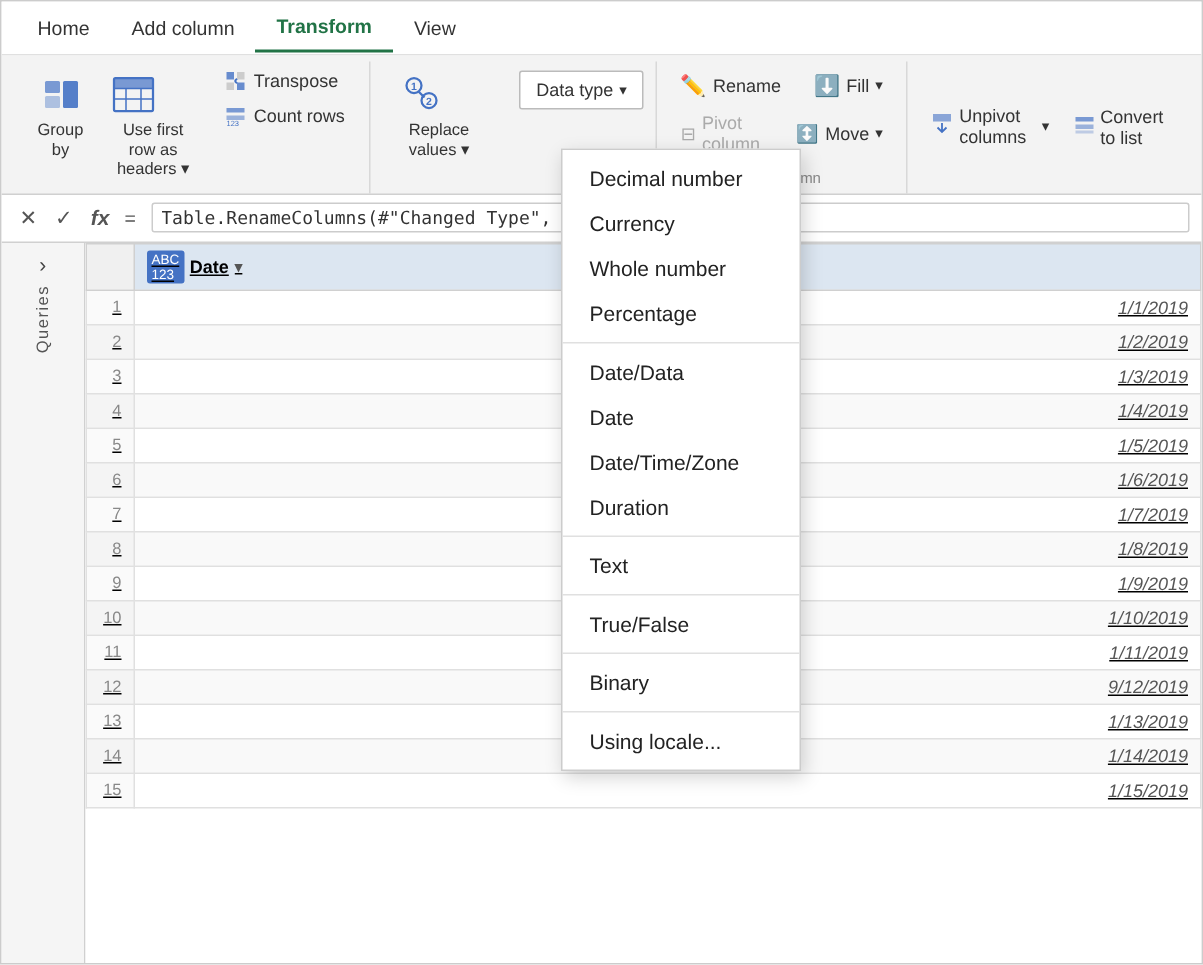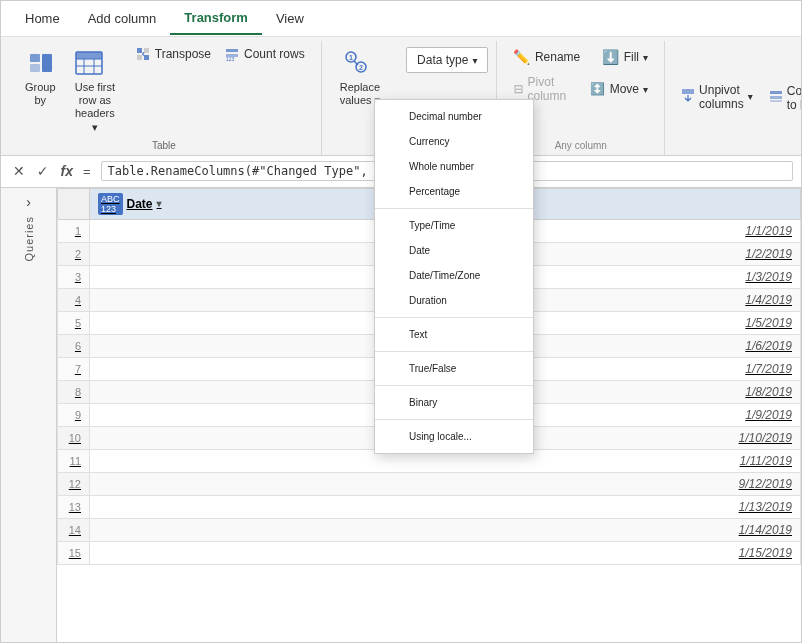--- a/index.html
+++ b/index.html
@@ -94,20 +94,21 @@
     .ribbon-big-btn .btn-label {
       font-size: 11px;
       text-align: center;
       line-height: 1.2;
       color: #333;
     }
 
     
     .ribbon-small-btns {
       display: flex;
+      flex-direction: column;
       justify-content: flex-end;
       gap: 1px;
     }
     .ribbon-small-btn {
       display: flex;
       align-items: center;
       gap: 4px;
       padding: 3px 6px;
       cursor: pointer;
       border-radius: 2px;
@@ -145,23 +146,23 @@
       top: 62px;
       left: 373px;
       background: white;
       border: 1px solid #ccc;
       box-shadow: 2px 4px 12px rgba(0,0,0,0.18);
       z-index: 100;
       min-width: 160px;
       padding: 4px 0;
     }
     .dropdown-item {
-      padding: 7px 34px;
-      cursor: pointer;
-      font-size: 10px;
+      padding: 7px 18px;
+      cursor: pointer;
+      font-size: 14px;
       color: #222;
     }
     .dropdown-divider {
       height: 1px;
       background: #e0e0e0;
       margin: 4px 0;
     }
     .col-action-btn {
       display: flex;
       align-items: center;
@@ -337,21 +338,20 @@
             <svg width="14" height="14" viewBox="0 0 14 14" fill="none">
               <rect x="1" y="2" width="12" height="3" fill="#4472c4" opacity="0.7"></rect>
               <rect x="1" y="7" width="12" height="3" fill="#4472c4" opacity="0.5"></rect>
               <text x="1" y="14" font-size="5" fill="#4472c4" font-family="Arial">123</text>
             </svg>
           </div>
           <span>Count rows</span>
         </div>
       </div>
     </div>
-    <div class="ribbon-group-label">Table</div>
   </div>
 
   <div class="ribbon-group" style="border-right:none;">
     <div class="ribbon-group-content">
       <div class="ribbon-big-btn">
         <div class="btn-icon">
           <svg width="28" height="28" viewBox="0 0 28 28" fill="none">
             <circle cx="9" cy="8" r="5" fill="none" stroke="#4472c4" stroke-width="1.5"></circle>
             <text x="7" y="11" font-size="7" fill="#4472c4" font-family="Arial" font-weight="bold">1</text>
             <circle cx="19" cy="18" r="5" fill="none" stroke="#4472c4" stroke-width="1.5"></circle>
@@ -427,21 +427,21 @@
     </div>
     <div style="font-size:10px;color:#888;margin-top:auto;text-align:center;">&nbsp;</div>
   </div>
 
   <div class="dropdown-menu">
     <div class="dropdown-item">Decimal number</div>
     <div class="dropdown-item">Currency</div>
     <div class="dropdown-item">Whole number</div>
     <div class="dropdown-item">Percentage</div>
     <div class="dropdown-divider"></div>
-    <div class="dropdown-item">Type/Time</div>
+    <div class="dropdown-item">Date/Data</div>
     <div class="dropdown-item">Date</div>
     <div class="dropdown-item">Date/Time/Zone</div>
     <div class="dropdown-item">Duration</div>
     <div class="dropdown-divider"></div>
     <div class="dropdown-item">Text</div>
     <div class="dropdown-divider"></div>
     <div class="dropdown-item">True/False</div>
     <div class="dropdown-divider"></div>
     <div class="dropdown-item">Binary</div>
     <div class="dropdown-divider"></div>

